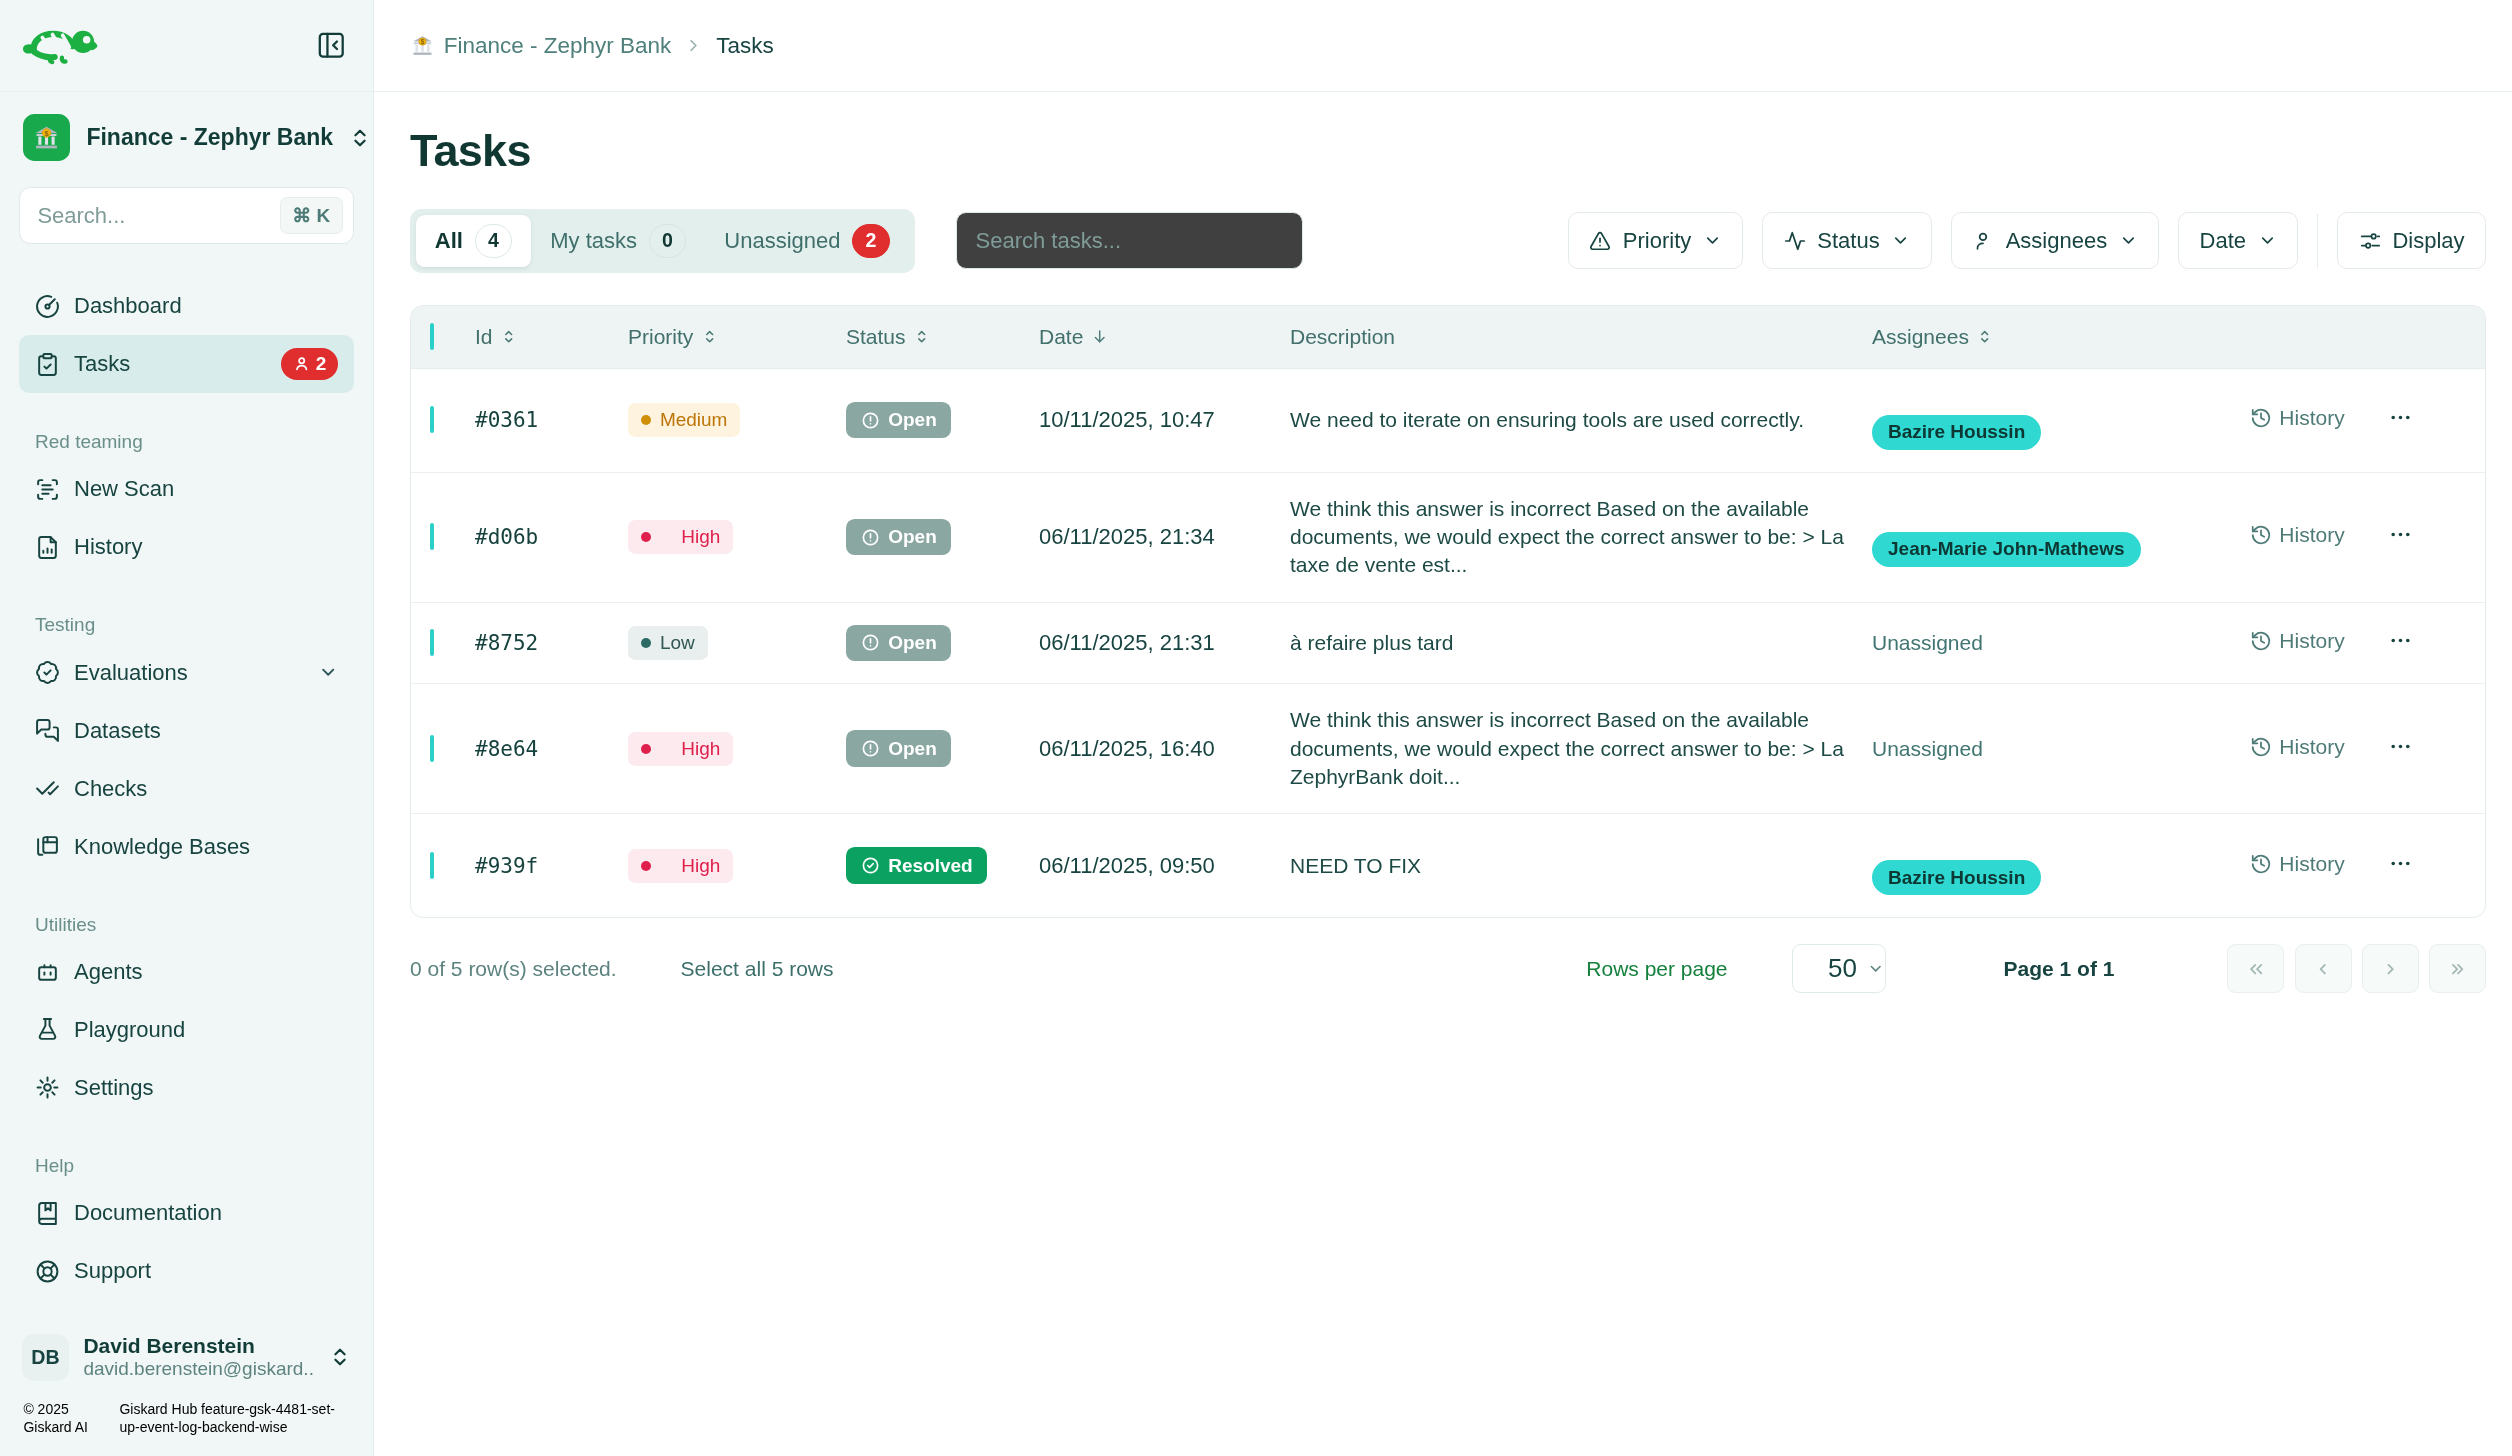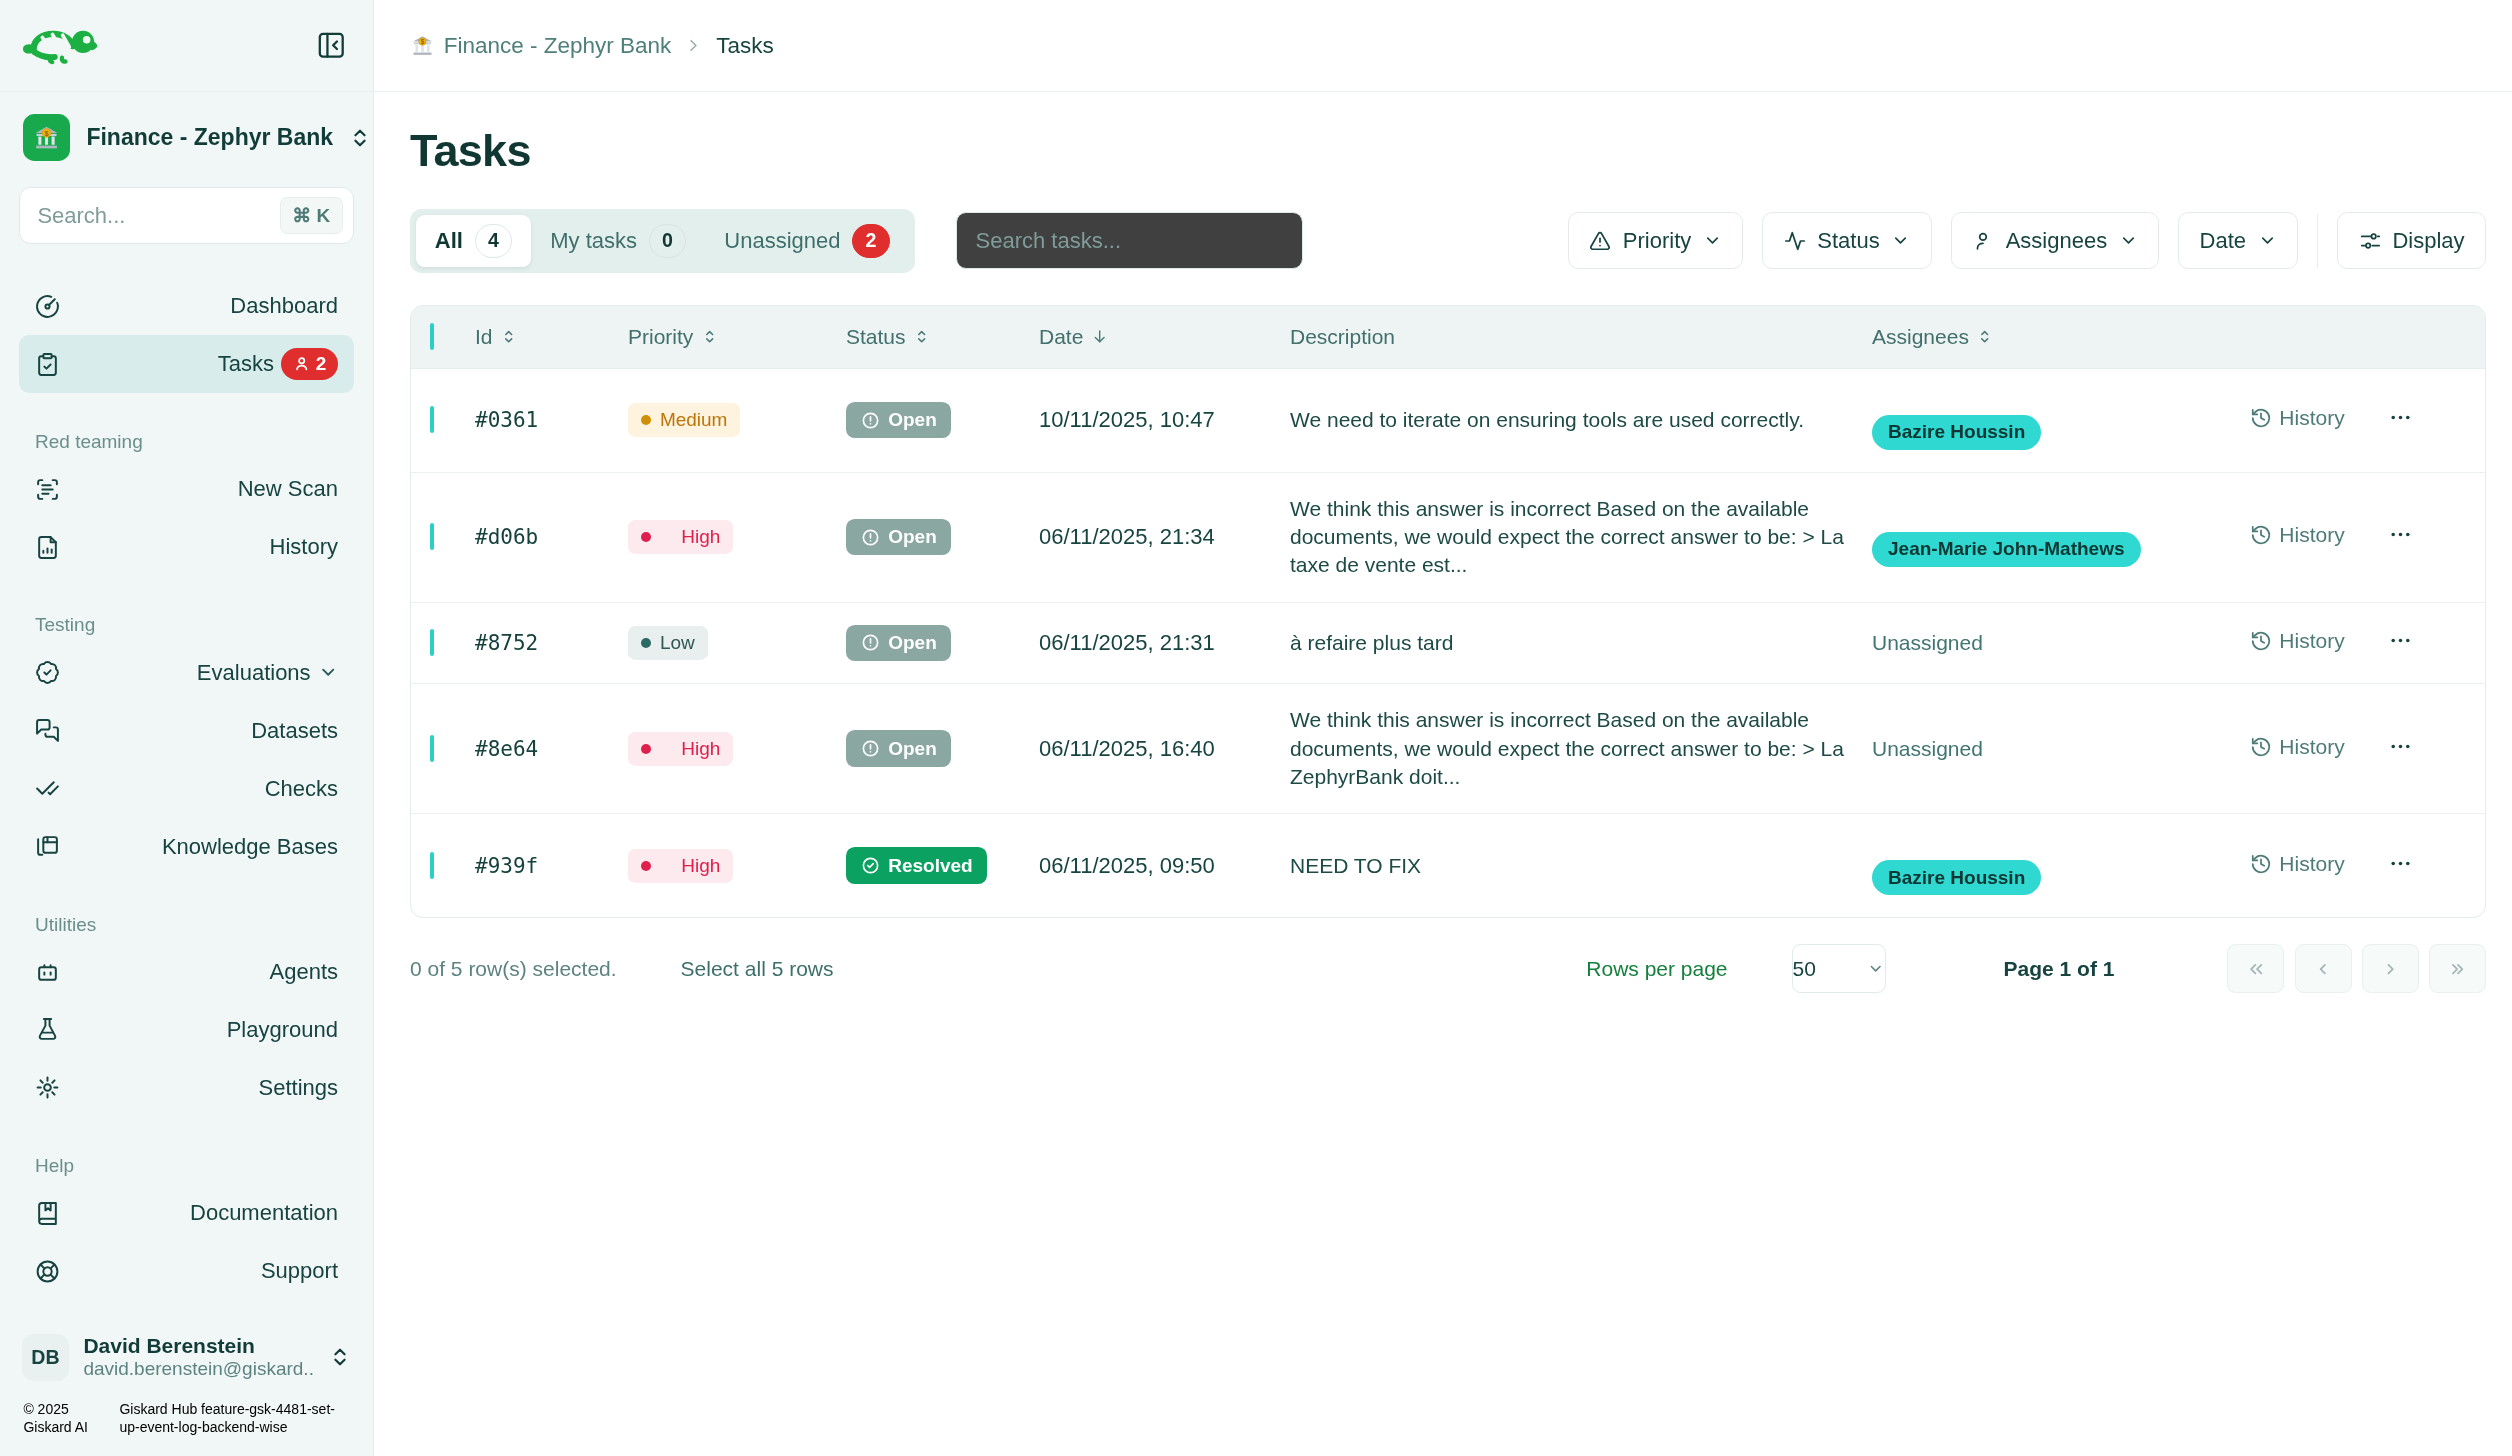--- a/index.html
+++ b/index.html
@@ -26,22 +26,22 @@
   .ws-name { font-size:23px; font-weight:700; color:#123c38; flex:1; white-space:nowrap; }
   .updown { color:#123c38; } .updown svg { width:22px; height:22px; }
 
   .sb-search { margin-top:26px; height:57px; background:#fff; border:1.5px solid #dfeae8;
     border-radius:11.6px; display:flex; align-items:center; padding:0 10.2px 0 17.4px; gap:7.3px; }
   .sb-search .ph { flex:1; font-size:22px; color:#7f9c98; }
   .kbd { background:#f3f8f7; border:1.5px solid #e4eeec; border-radius:7.3px; padding:5.8px 11.6px;
     font-size:19px; color:#4e7b77; font-weight:600; white-space:nowrap; }
 
   .nav { margin-top:33px; display:flex; flex-direction:column; }
-  .nav-item { display:flex; align-items:center; gap:7px; height:58px; padding:0 16px;
-    border-radius:10.2px; font-size:22px; font-weight:500; color:#174440; cursor:pointer;text-align:right; }
+  .nav-item { display:flex; align-items:center; gap:14px; height:58px; padding:0 16px;
+    border-radius:10.2px; font-size:22px; font-weight:500; color:#174440; cursor:pointer; }
   .nav-item .nicon svg { width:25px; height:25px; }
   .nav-item.active { background:#d8edeb; }
   .nav-item .nlabel { flex:1; }
   .nav-badge { background:#e02d2d; color:#fff; border-radius:726px; padding:5.1px 11.6px;
     display:flex; align-items:center; gap:5.8px; font-size:19px; font-weight:700; }
   .nav-badge svg { width:17.4px; height:17.4px; }
   .sec-label { margin:38px 0 7.3px 16px; font-size:19px; color:#6a8f8b; }
   .chev-end { margin-left:auto; color:#2b5955; } .chev-end svg { width:20.4px; height:20.4px; }
 
   .sb-user { margin-top:auto; display:flex; align-items:center; gap:14.5px; padding:13px 2.9px 0 2.9px; }
@@ -123,22 +123,22 @@
   .rowmenu { background:none; border:none; color:#14423e; cursor:pointer; }
   .rowmenu svg { width:25px; height:25px; }
 
   
   .footbar { margin-top:26px; display:flex; align-items:center; font-size:21px;gap:48px; }
   .sel-info { color:#5c837f; }
   .sel-all { color:#3c6f6a; font-weight:500; margin-left:16px; cursor:pointer; }
   .footbar .spacer { flex:1; }
   .rpp-label { color:#15803d; font-weight:400; }
   .rpp-select { margin-left:16px; width:94px; height:49px; border:1.5px solid #e0eae8; border-radius:8.7px;
-    background:#fff; display:flex; align-items:center; justify-content:space-between; gap:10.2px;
-    font-size:21px; color:#174440; cursor:pointer; }
+    background:#fff; display:flex; align-items:center; justify-content:flex-end; gap:10.2px;
+    font-size:26px; color:#174440; cursor:pointer; }
   .rpp-select svg { width:17.4px; height:17.4px; color:#5c837f; }
   .page-info { margin-left:70px; font-weight:600; color:#174440; }
   .pager { margin-left:65px; display:flex; gap:10.2px; }
   .pgbtn { width:57px; height:49px; border-radius:8.7px; background:#f6faf9; border:1.5px solid #e8efee;
     display:flex; align-items:center; justify-content:center; color:#a3b8b5; cursor:pointer; }
   .pgbtn svg { width:20.4px; height:20.4px; }
 </style>
 </head>
 <body>
 

